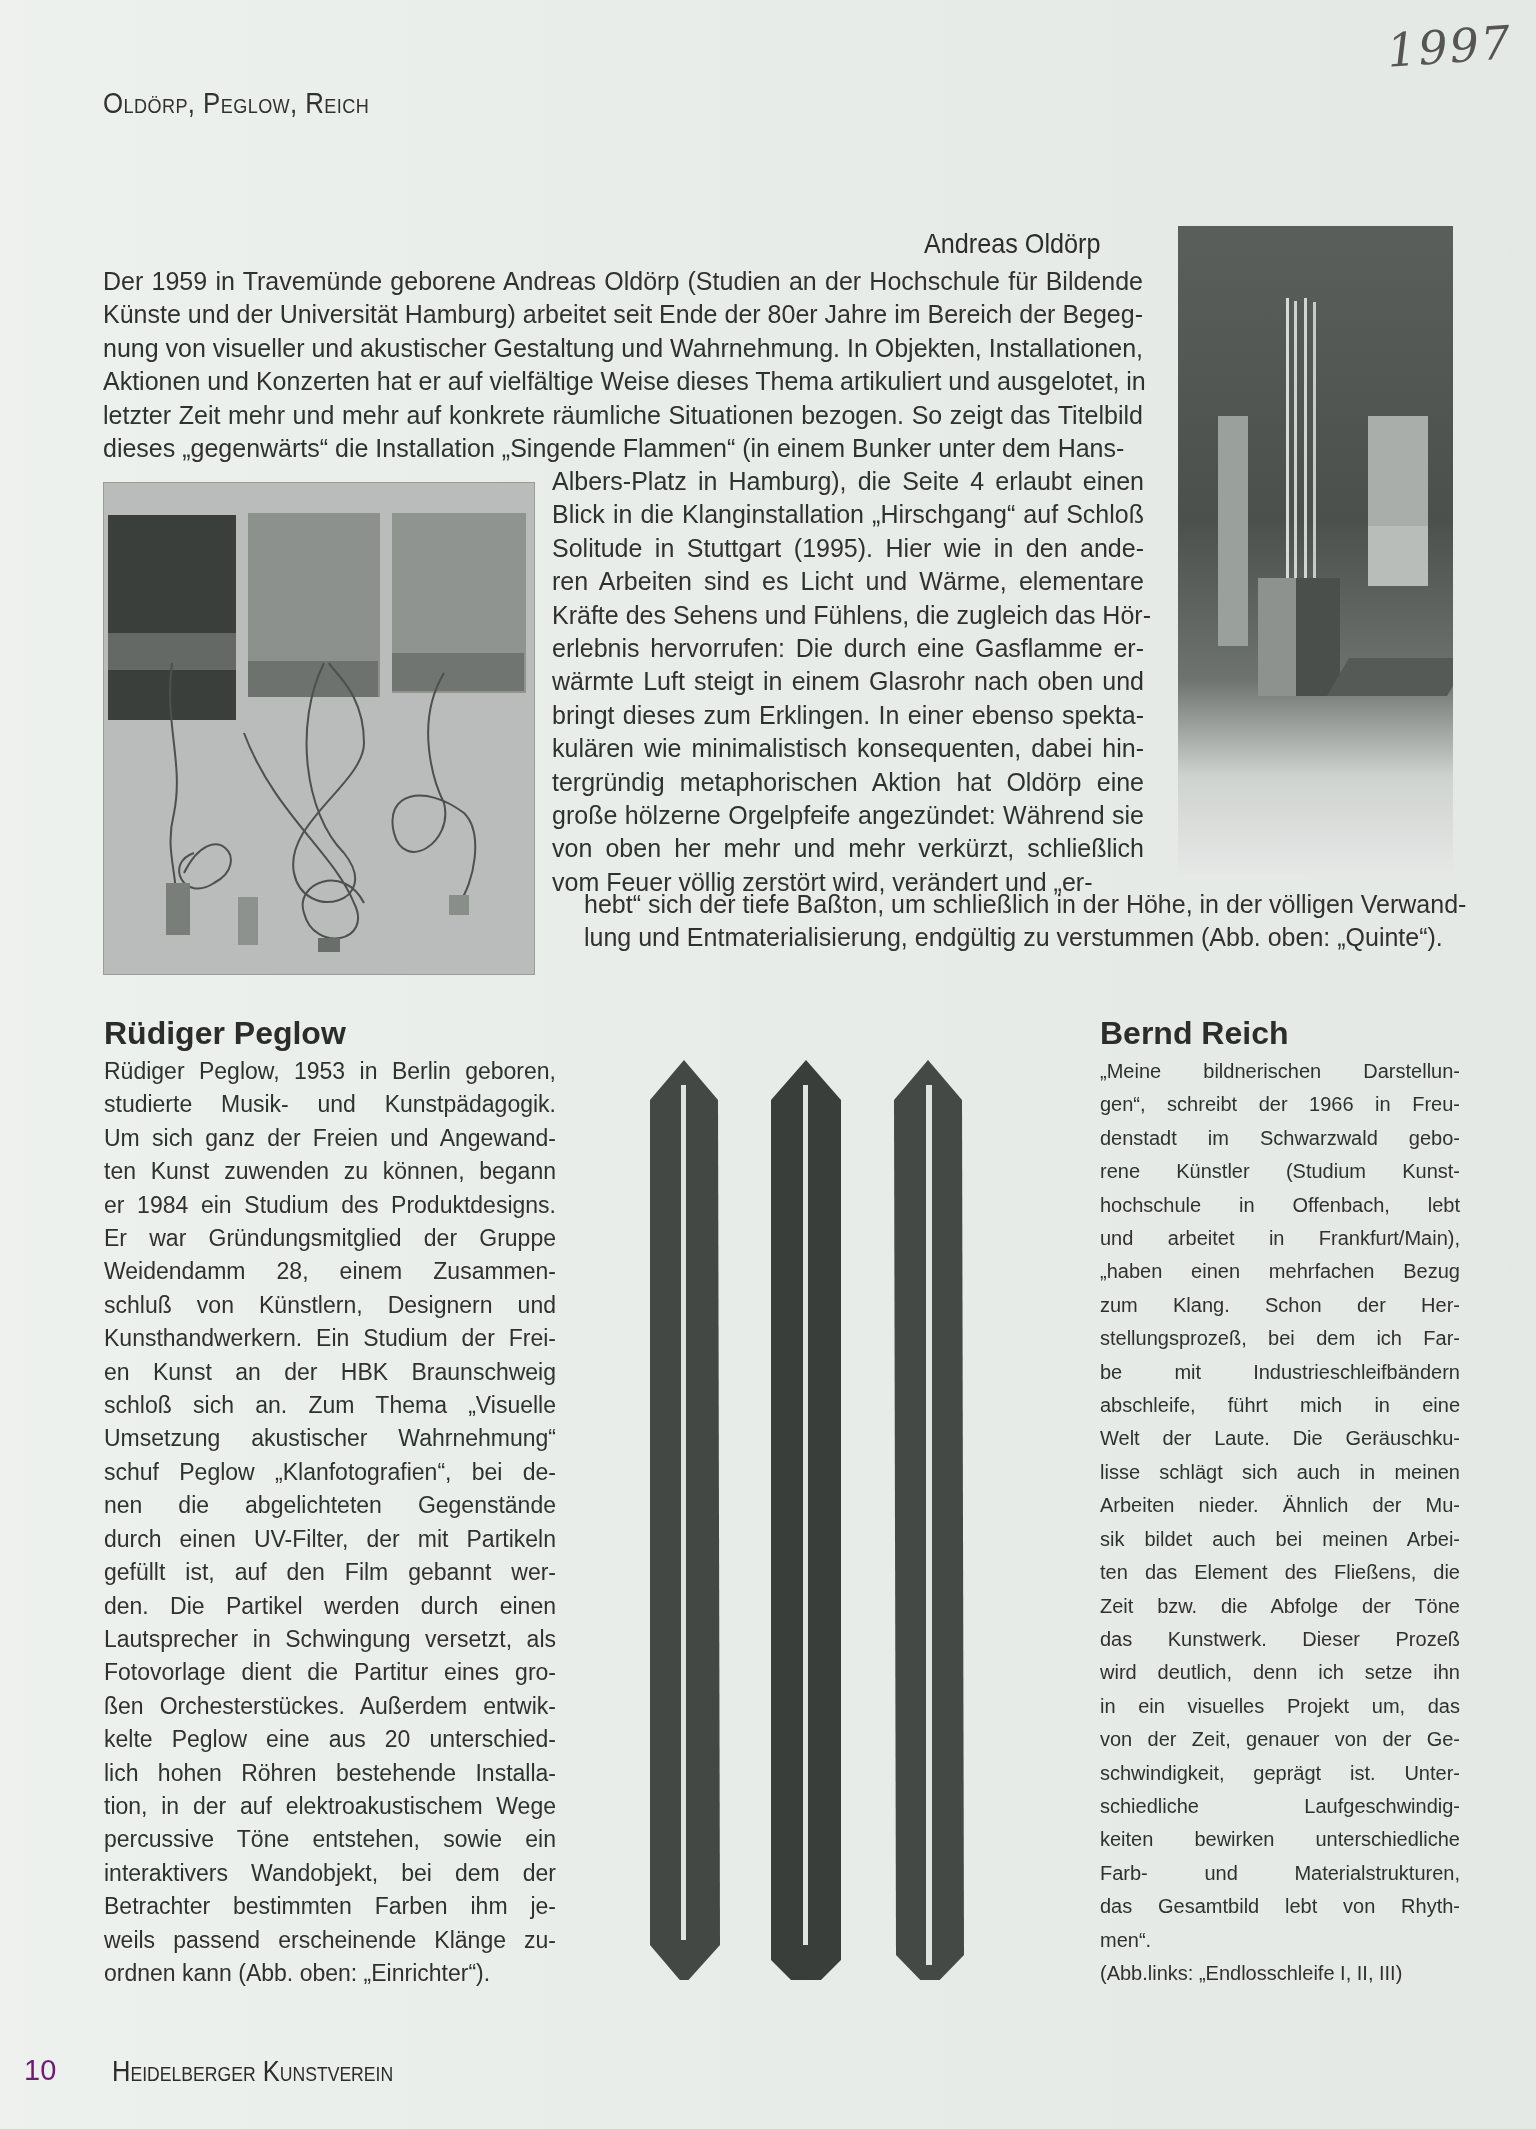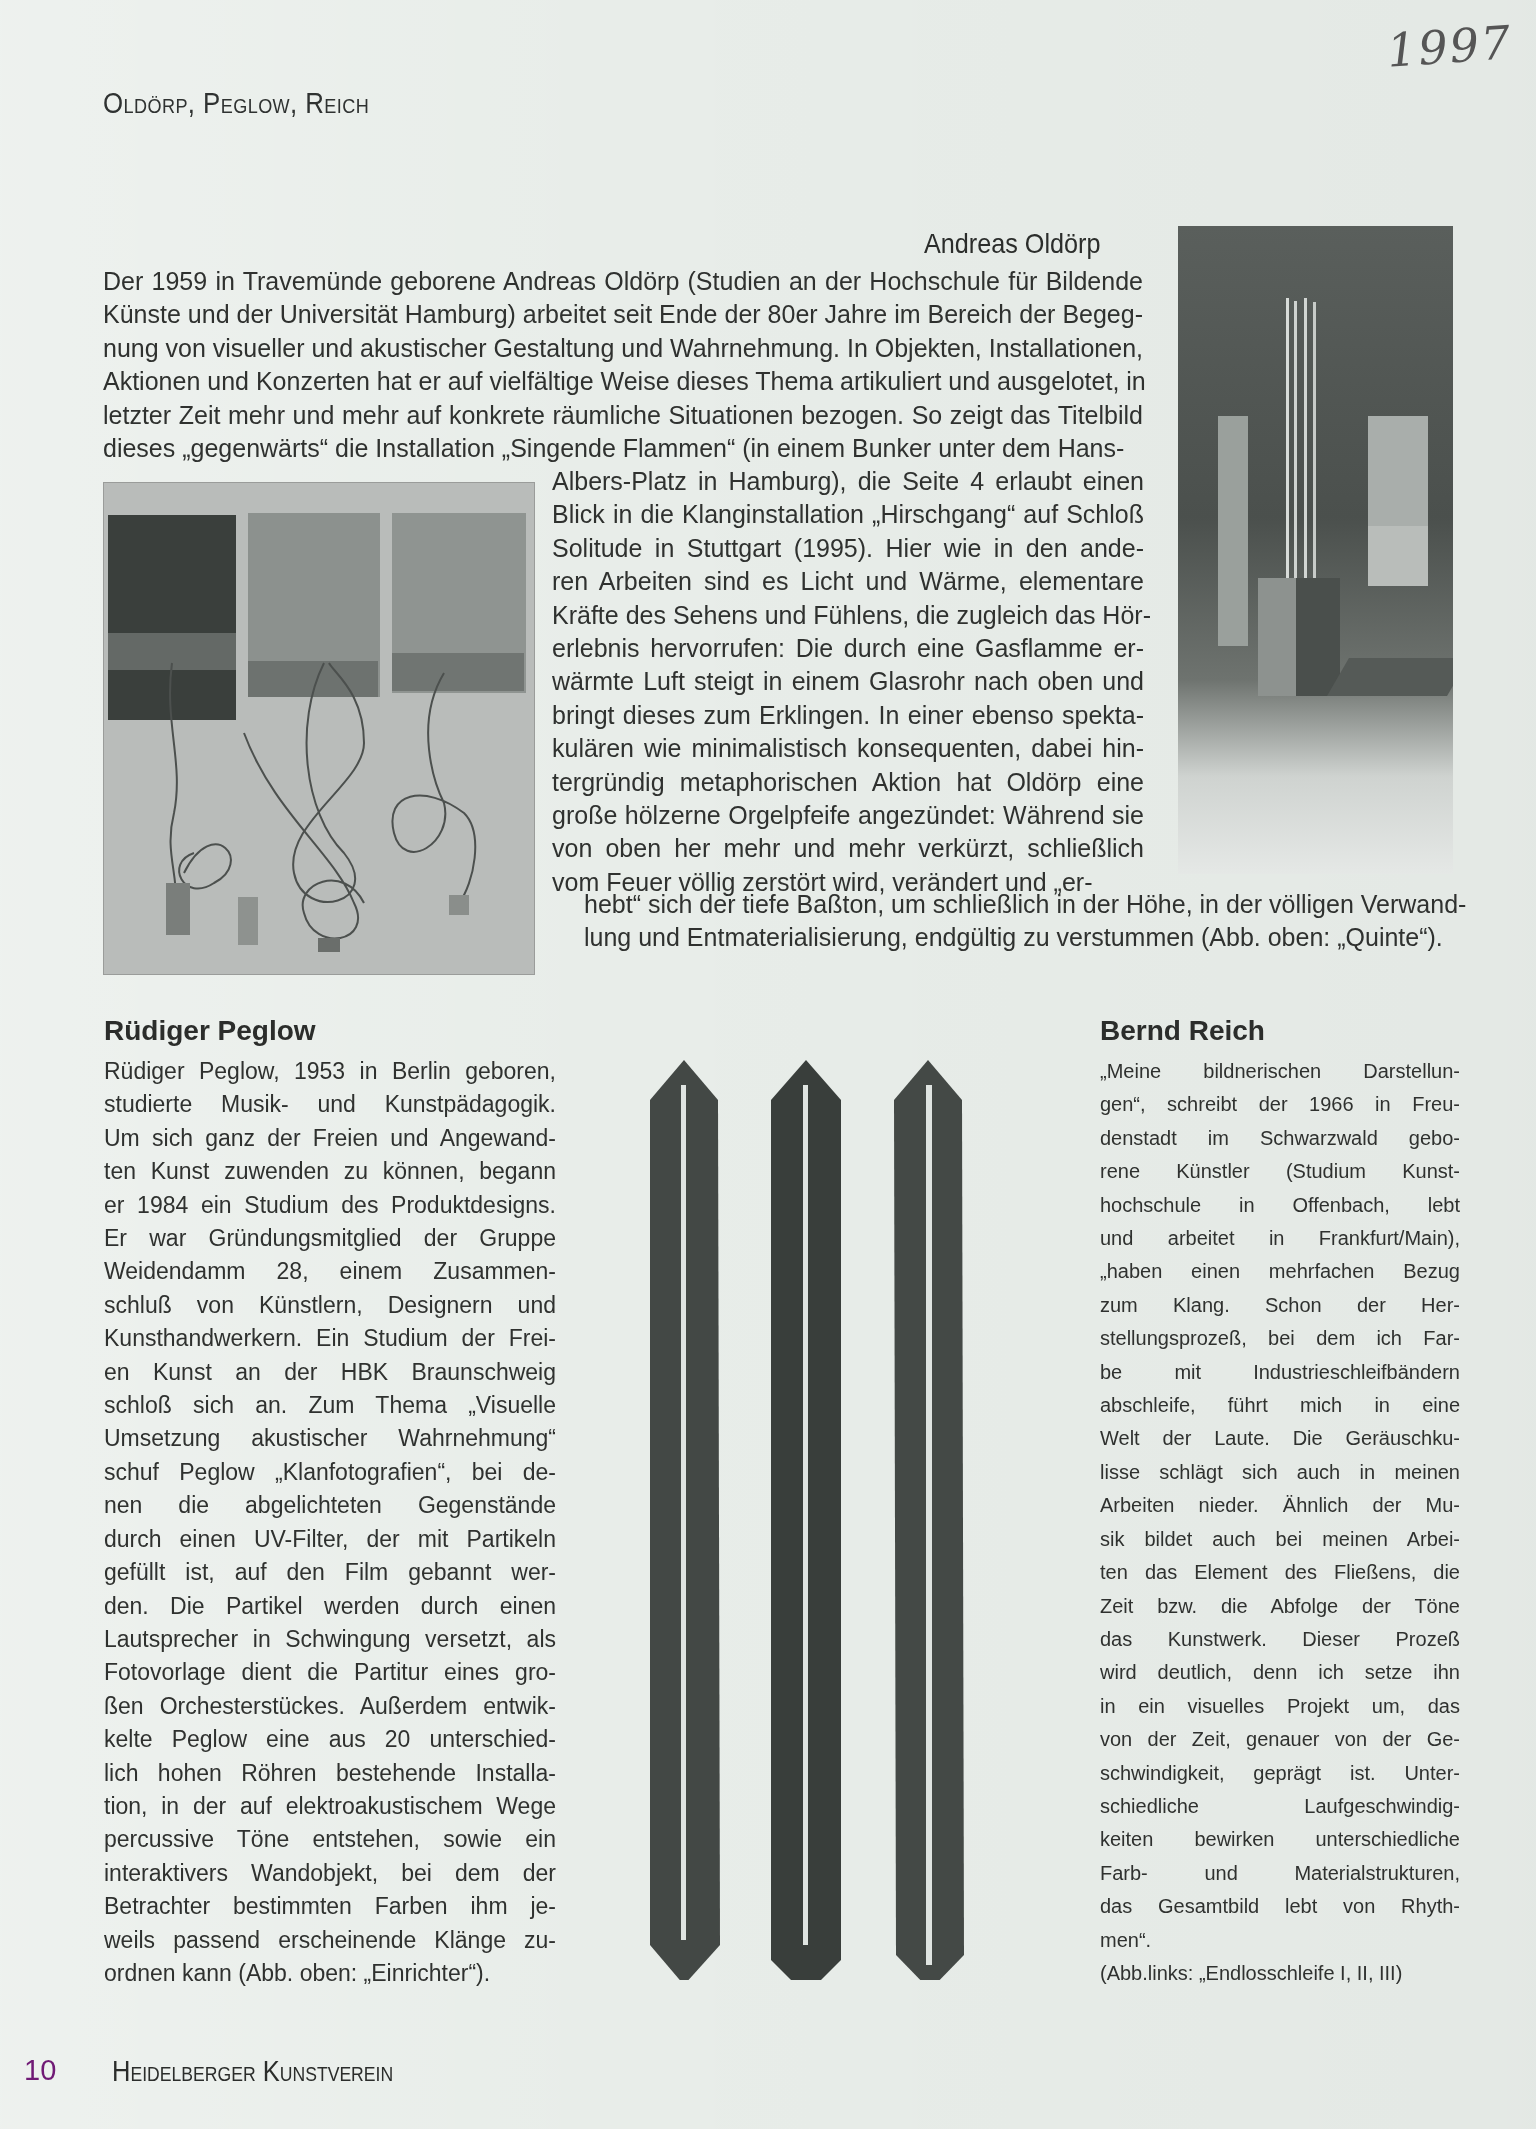--- a/index.html
+++ b/index.html
@@ -23,21 +23,21 @@
   .running-head {
     position:absolute; left:103px; top:86px;
     font-family:"Liberation Sans Narrow","Liberation Sans", sans-serif;
     font-size:30px; color:#2f3231; letter-spacing:0.5px;
     font-variant:small-caps; transform:scaleX(0.86); transform-origin:left;
   }
   .section-title {
     position:absolute; font-size:28px; font-weight:normal; color:#2b2d2b;
     transform:scaleX(0.9); transform-origin:left;
   }
-  .title-bold { font-weight:bold; transform:none; font-size:28px; }
+  .title-bold { font-weight:bold; transform:none; font-size:32px; }
   .body-text {
     position:absolute; font-size:25px; line-height:33.4px; color:#2f312f;
     text-align:justify; hyphens:manual;
   }
   .body-text .line { display:block; white-space:nowrap; text-align:justify; text-align-last:justify; }
   .body-text .line.last { text-align-last:left; }
 
   
   #oldoerp-intro { left:103px; top:265px; width:1040px; }
   #oldoerp-intro .line { width:1040px; }

